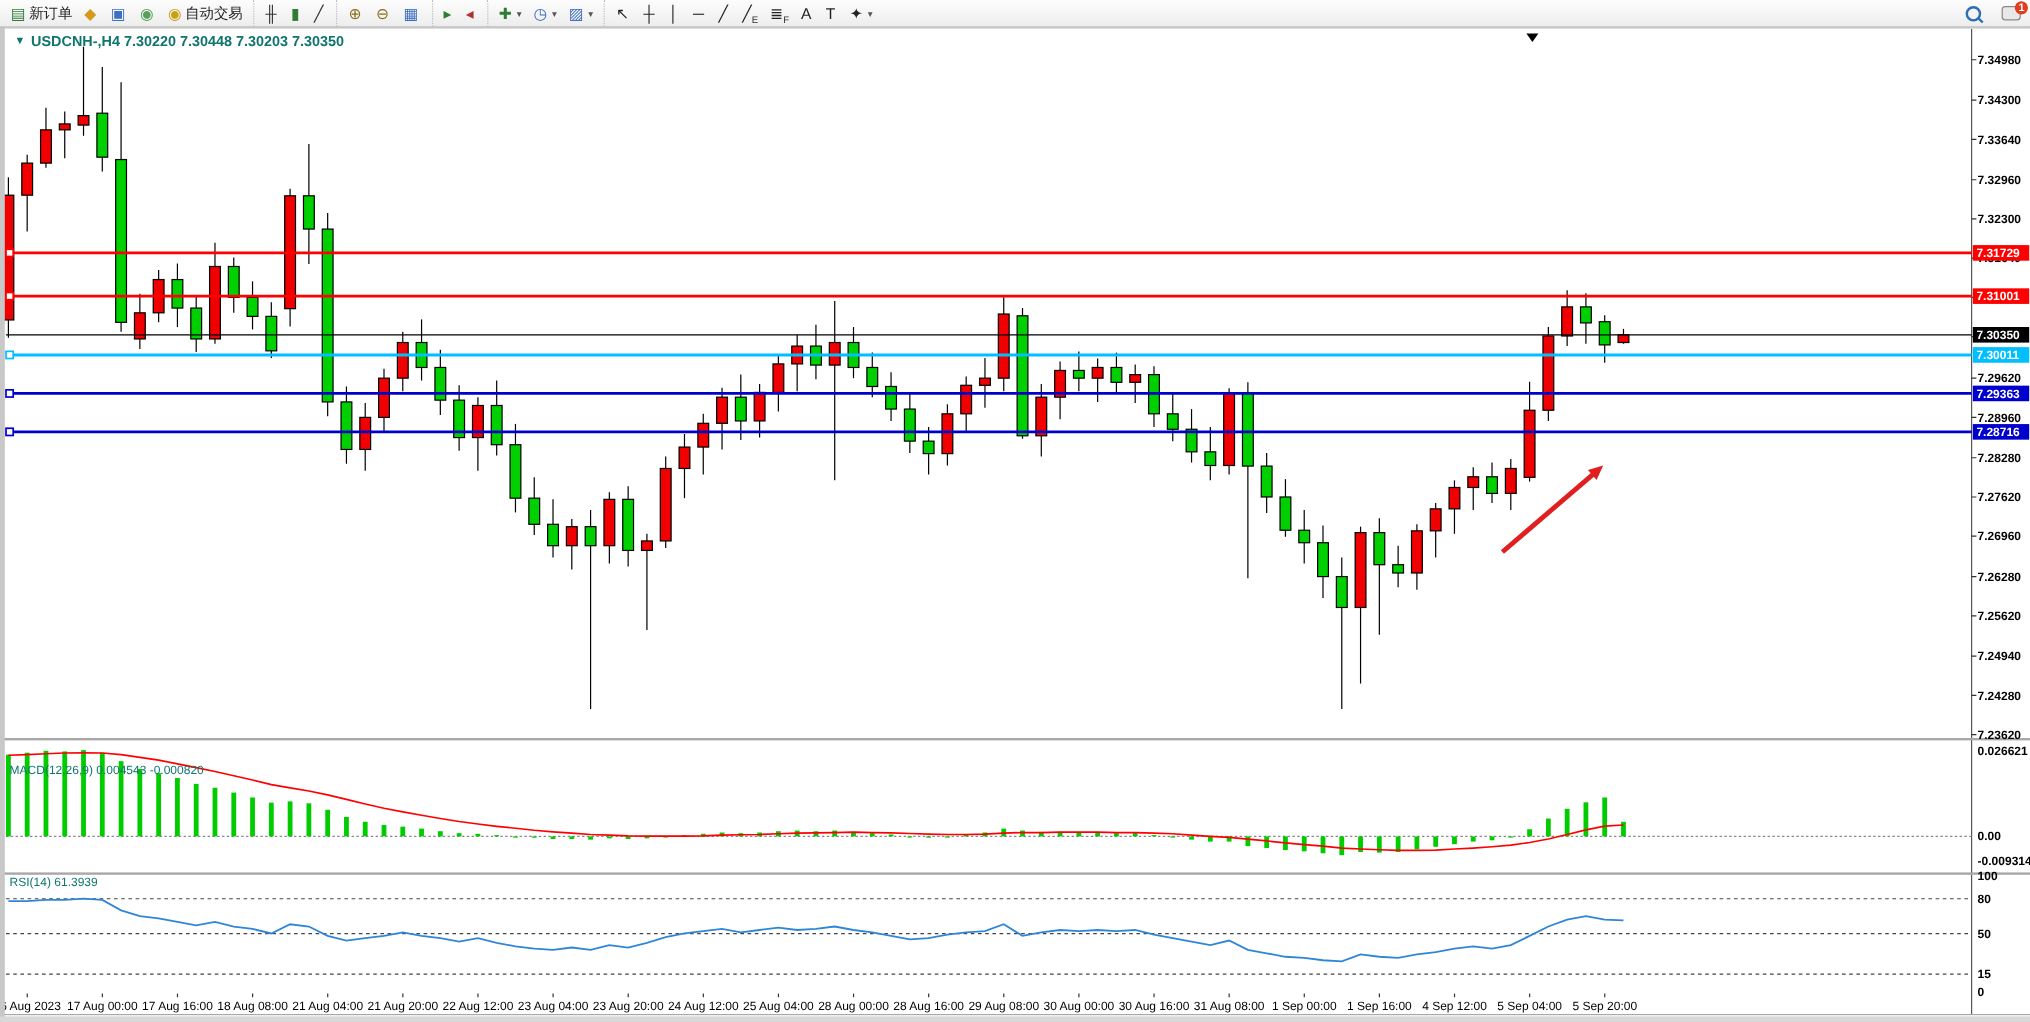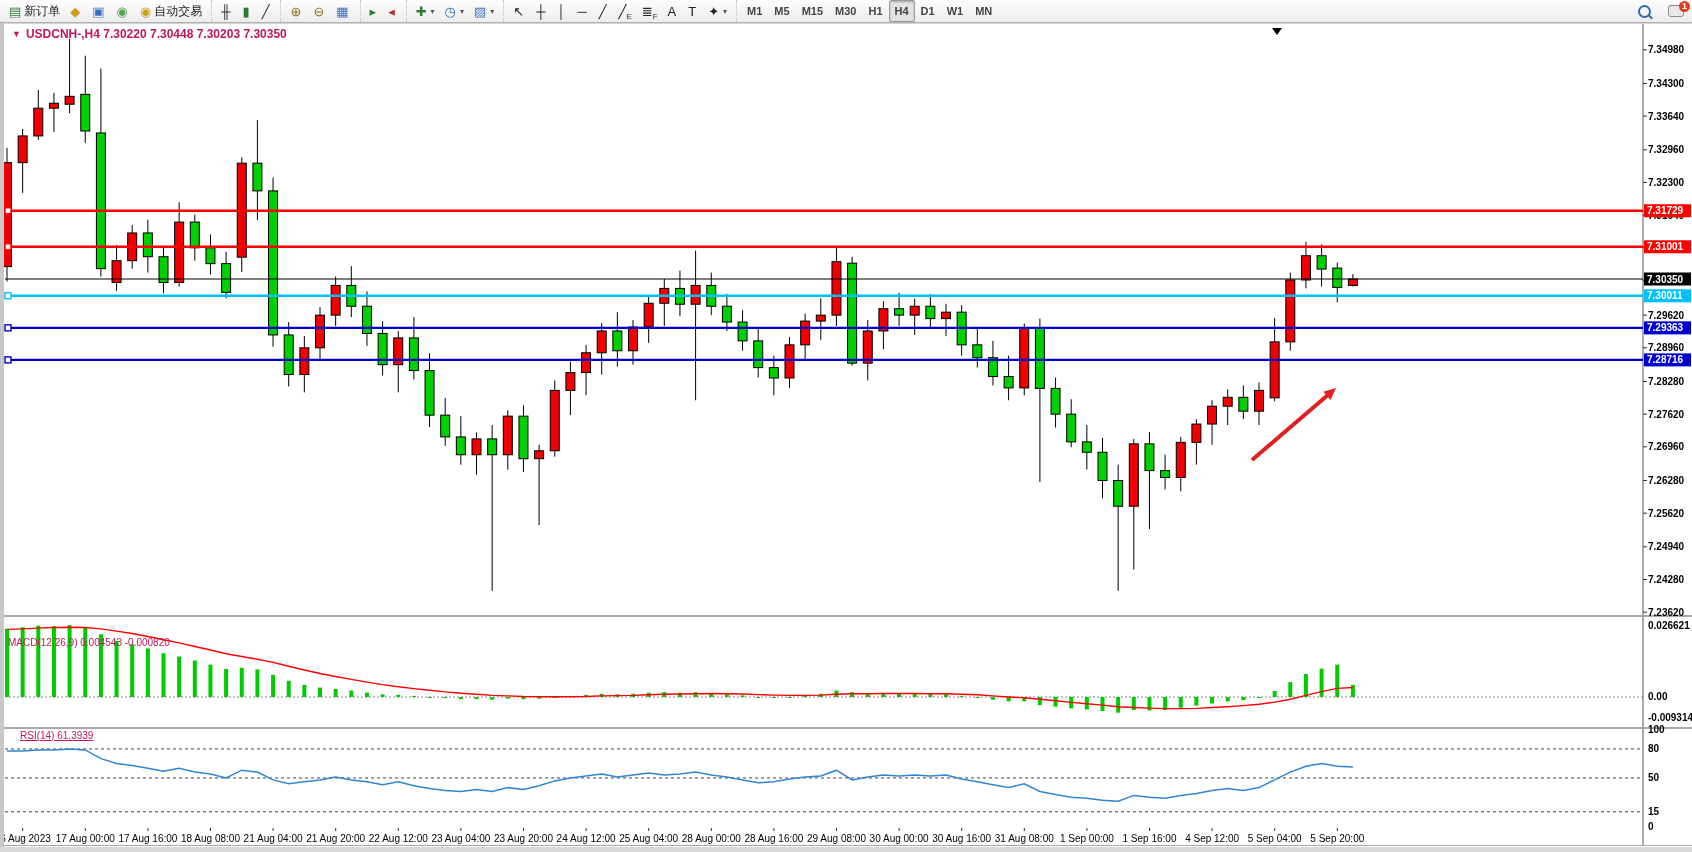--- a/index.html
+++ b/index.html
@@ -23,25 +23,25 @@
   .mag:after{content:"";position:absolute;width:5px;height:2px;background:#2e6db4;
              transform:rotate(45deg);right:-4px;bottom:-2px;}
   .bubble{position:relative;width:14px;height:10px;background:#e8e8e8;border:1px solid #8a8a8a;
           border-radius:3px;display:inline-block;margin-left:12px;}
   .badge{position:absolute;top:-5px;right:-7px;background:#e03c1e;color:#fff;font-size:9px;font-weight:bold;
          border-radius:50%;width:11px;height:11px;line-height:11px;text-align:center;}
   
   #win-left{position:absolute;left:0;top:23px;width:4px;bottom:0;background:#c8c8c8;z-index:3;}
   #win-bottom{position:absolute;left:0;bottom:0;width:1692px;height:5px;background:#d8d8d8;z-index:3;}
   #cv{position:absolute;top:0;left:0;z-index:1;}
-  .overlay{position:absolute;z-index:2;color:#be185d;white-space:nowrap;}
+  .overlay{position:absolute;z-index:2;color:#0f766e;white-space:nowrap;}
   #chart-title{top:27px;left:12px;font-size:12px;font-weight:bold;}
   #chart-title .tri{font-size:9px;margin-right:5px;vertical-align:1px;}
   #macd-label{top:619px;left:8px;font-size:10px;margin-top:18px;}
-  #rsi-label{top:730px;left:20px;font-size:10px;text-decoration:underline;}
+  #rsi-label{top:730px;left:8px;font-size:10px;}
 </style>
 </head>
 <body>
 
 <div id="toolbar">
     <div class="tb-group">
       <div class="tb-btn">
         <span class="tb-ico" style="color: rgb(47, 125, 50);">▤</span>
         <span class="tb-label">新订单</span>
       </div>
@@ -130,31 +130,20 @@
       <div class="tb-btn">
         <span class="tb-ico" style="color: rgb(34, 34, 34);">A</span>
       </div>
       <div class="tb-btn">
         <span class="tb-ico" style="color: rgb(34, 34, 34);">T</span>
       </div>
       <div class="tb-btn">
         <span class="tb-ico" style="color: rgb(34, 34, 34);">✦</span>
         <span class="tb-caret">▾</span>
       </div>
-    </div>
-    <div class="tb-group">
-      <div class="tb-btn tf-btn">M1</div>
-      <div class="tb-btn tf-btn">M5</div>
-      <div class="tb-btn tf-btn">M15</div>
-      <div class="tb-btn tf-btn">M30</div>
-      <div class="tb-btn tf-btn">H1</div>
-      <div class="tb-btn tf-btn active">H4</div>
-      <div class="tb-btn tf-btn">D1</div>
-      <div class="tb-btn tf-btn">W1</div>
-      <div class="tb-btn tf-btn">MN</div>
     </div>
     <div id="tb-right">
       <div class="tb-btn">
         <span class="mag"></span>
       </div>
       <div class="bubble">
         <span class="badge">1</span>
       </div>
     </div>
   </div>

